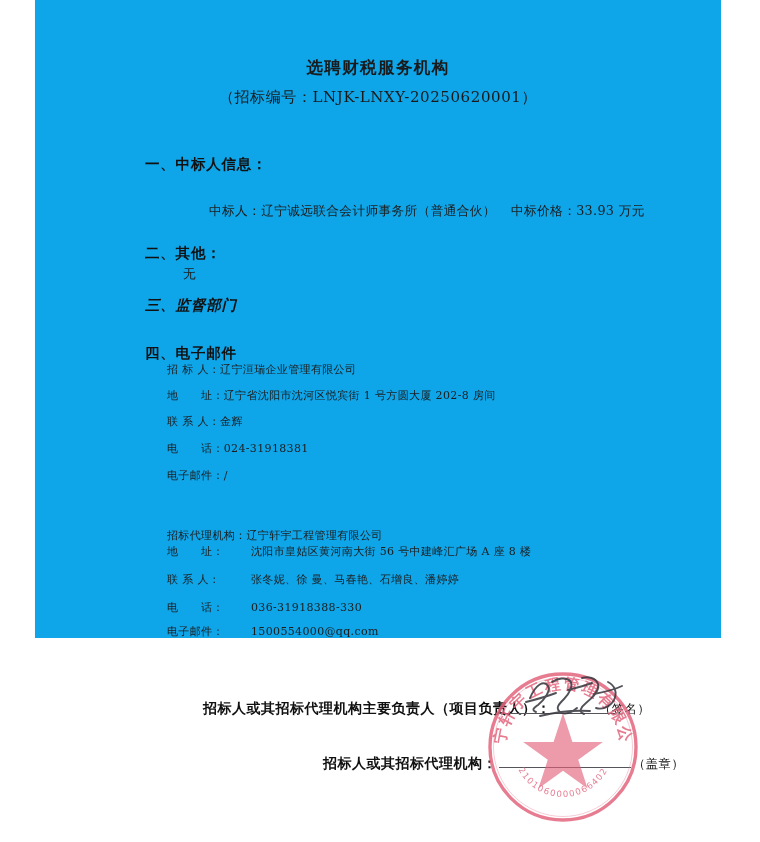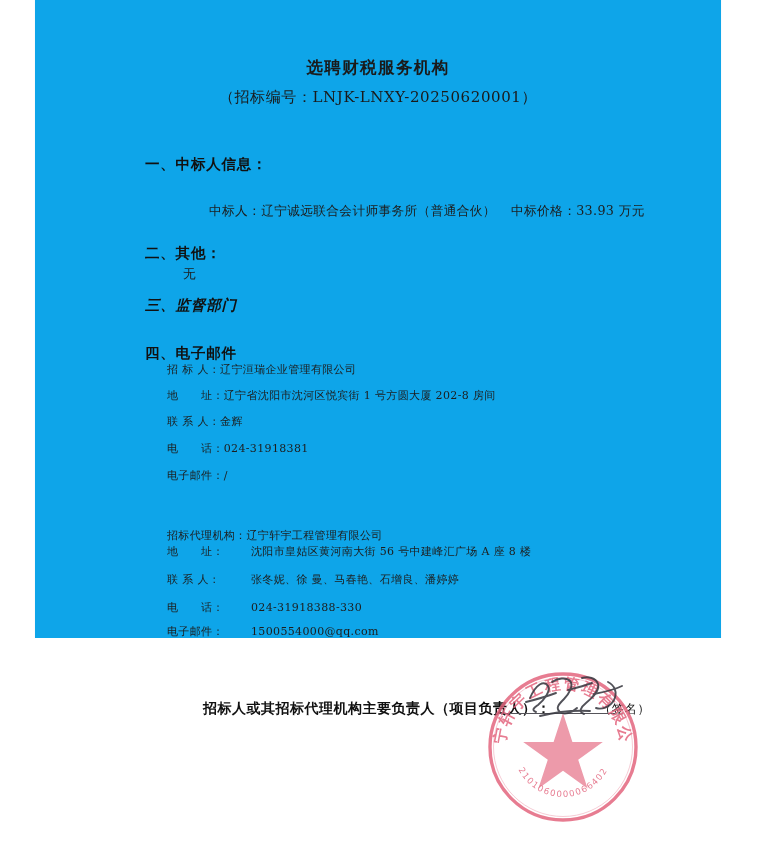--- a/index.html
+++ b/index.html
@@ -222,32 +222,37 @@
     <div class="contact-row" style="left:132px; top:544px;">
       <span class="lbl" style="min-width:84px;">地　　址：</span>
       <span class="val">沈阳市皇姑区黄河南大街 56 号中建峰汇广场 A 座 8 楼</span>
     </div>
     <div class="contact-row" style="left:132px; top:572px;">
       <span class="lbl" style="min-width:84px;">联 系 人：</span>
       <span class="val">张冬妮、徐 曼、马春艳、石增良、潘婷婷</span>
     </div>
     <div class="contact-row" style="left:132px; top:600px;">
       <span class="lbl" style="min-width:84px;">电　　话：</span>
-      <span class="val">024-31918388-330</span>
+      <span class="val">036-31918388-330</span>
     </div>
     <div class="contact-row" style="left:132px; top:624px;">
       <span class="lbl" style="min-width:84px;">电子邮件：</span>
       <span class="val">1500554000@qq.com</span>
     </div>
 
     <div class="sig-line-1">
       <span>招标人或其招标代理机构主要负责人（项目负责人）：</span><span class="suffix" style="margin-left:48px;">（签名）</span>
     </div>
     <div class="sig-underline-1"></div>
 
+    <div class="sig-line-2">
+      <span>招标人或其招标代理机构：</span>
+        <span class="sig-underline"></span>
+        <span class="suffix">（盖章）</span>
+    </div>
 
     <div class="seal">
       <svg width="156" height="156" viewBox="0 0 156 156" xmlns="http://www.w3.org/2000/svg">
         <defs>
           <path id="sealTopArc" d="M 20,78 A 58,58 0 0 1 136,78"></path>
           <path id="sealBotArc" d="M 28,78 A 50,50 0 0 0 128,78"></path>
         </defs>
         <g opacity="0.82">
           <circle cx="78" cy="78" r="73" fill="none" stroke="#e2607a" stroke-width="3.4"></circle>
           <circle cx="78" cy="78" r="69.5" fill="none" stroke="#e98ba1" stroke-width="0.9" opacity="0.6"></circle>

